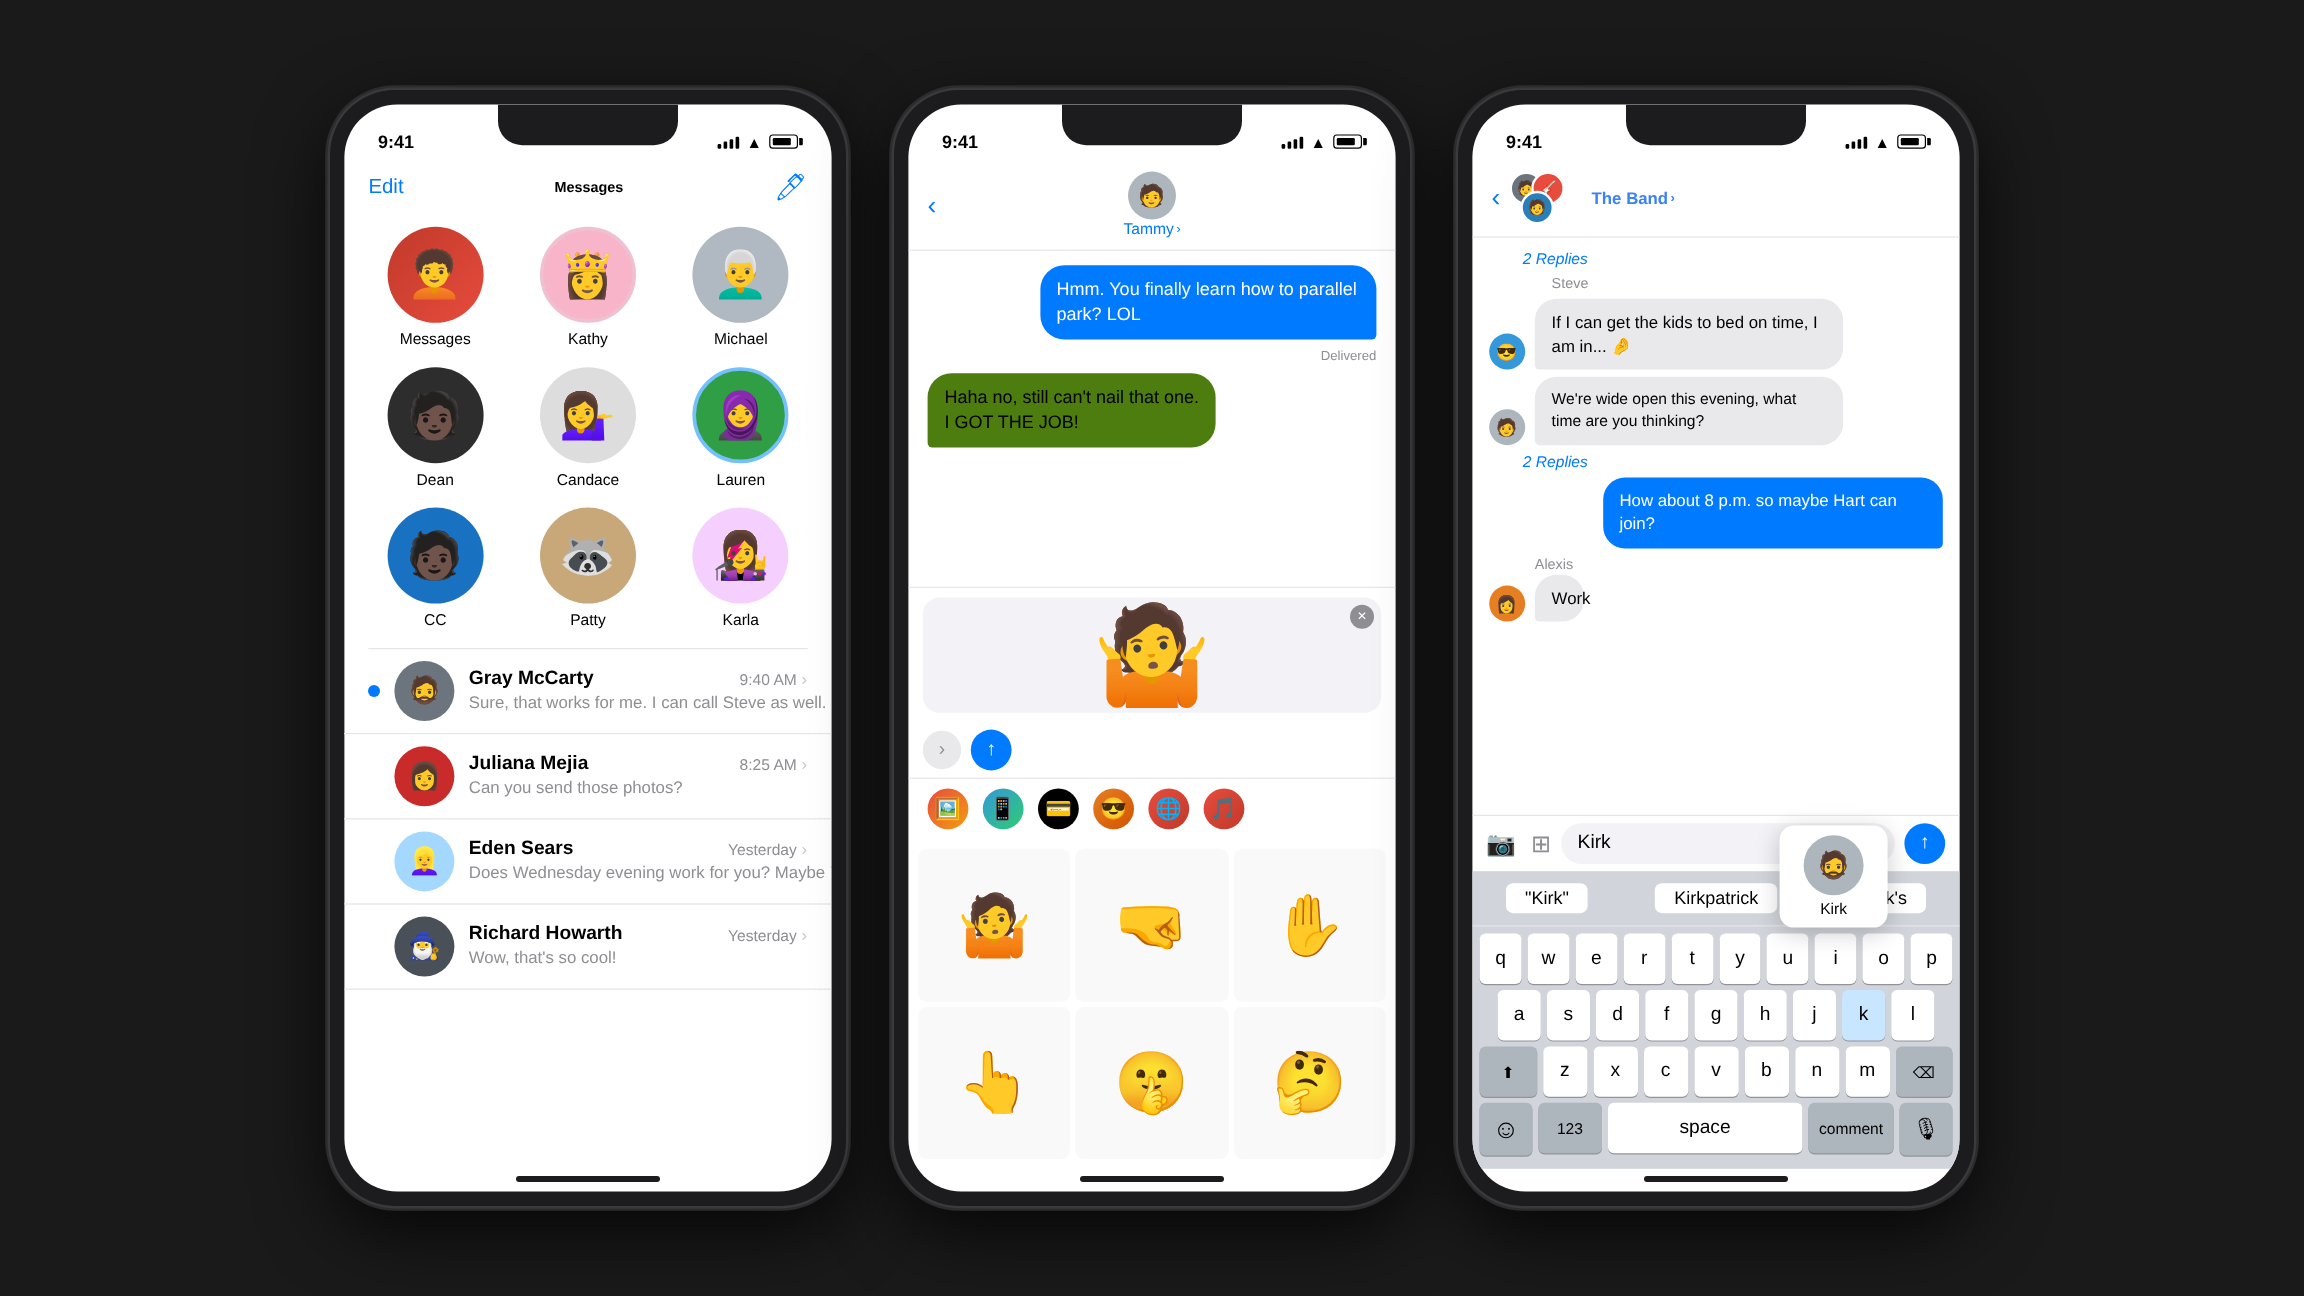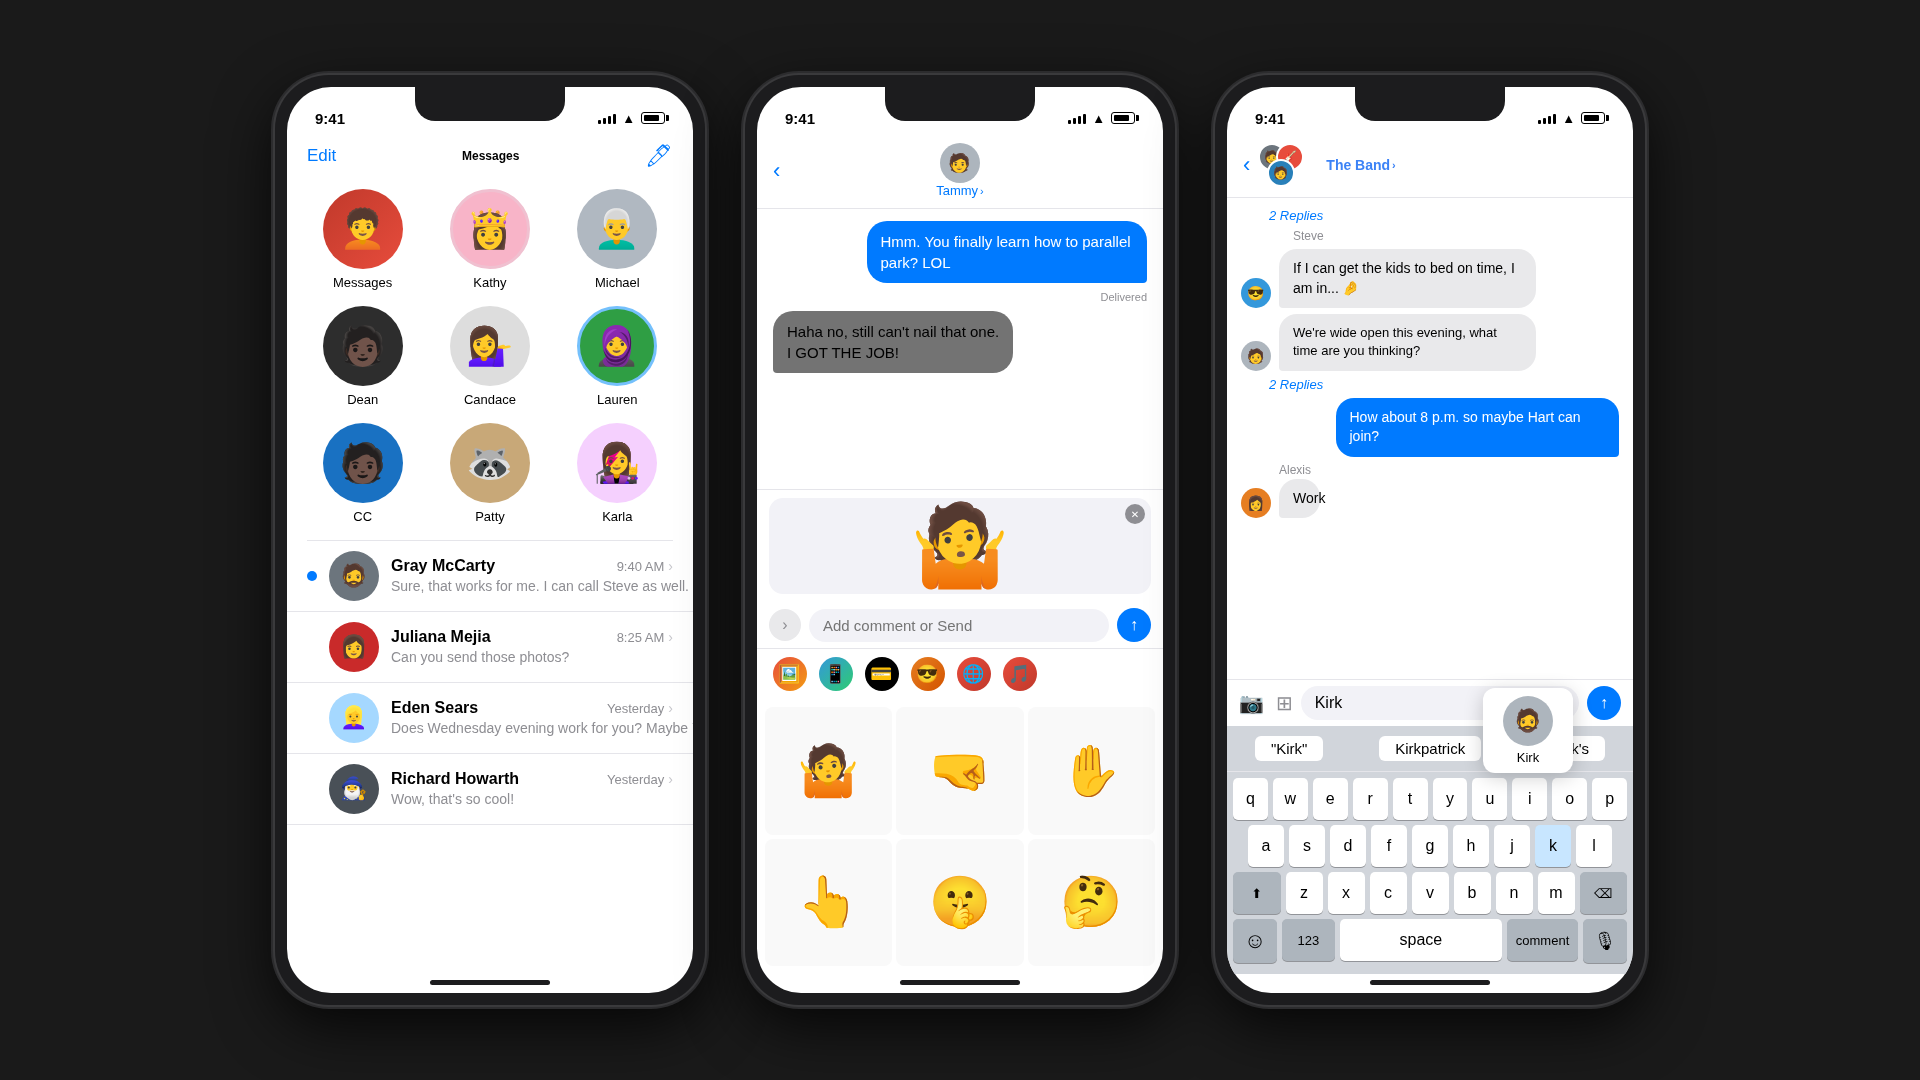--- a/index.html
+++ b/index.html
@@ -316,21 +316,21 @@
     }
 
     .bubble-sent {
       background: #007AFF;
       color: #fff;
       align-self: flex-end;
       border-bottom-right-radius: 4px;
     }
 
     .bubble-received {
-      background: #737373;
+      background: #4d7c0f;
       color: #000;
       align-self: flex-start;
       border-bottom-left-radius: 4px;
     }
 
     .delivered-text {
       font-size: 11px;
       color: #8e8e93;
       align-self: flex-end;
     }
@@ -914,21 +914,20 @@
       <div class="bubble bubble-received">Haha no, still can't nail that one.<br>I GOT THE JOB!</div>
     </div>
 
     <div class="sticker-input-area">
       <div class="sticker-selected">
         <div class="sticker-close-btn">✕</div>
         <div class="sticker-emoji-large">🤷</div>
       </div>
       <div class="comment-input-row">
         <div class="expand-btn">›</div>
-        <input class="comment-input" type="text" readonly="" placeholder="Add comment or Send" style="">
         <div class="send-btn-blue">↑</div>
       </div>
     </div>
 
     <div class="app-drawer">
       <div class="app-icon-round" style="background:linear-gradient(135deg,#e74c3c,#f39c12);">🖼️</div>
       <div class="app-icon-round" style="background:linear-gradient(135deg,#3498db,#2ecc71);">📱</div>
       <div class="app-icon-round" style="background:#000;">💳</div>
       <div class="app-icon-round" style="background:linear-gradient(135deg,#e67e22,#d35400);">😎</div>
       <div class="app-icon-round" style="background:linear-gradient(135deg,#e74c3c,#c0392b);">🌐</div>

